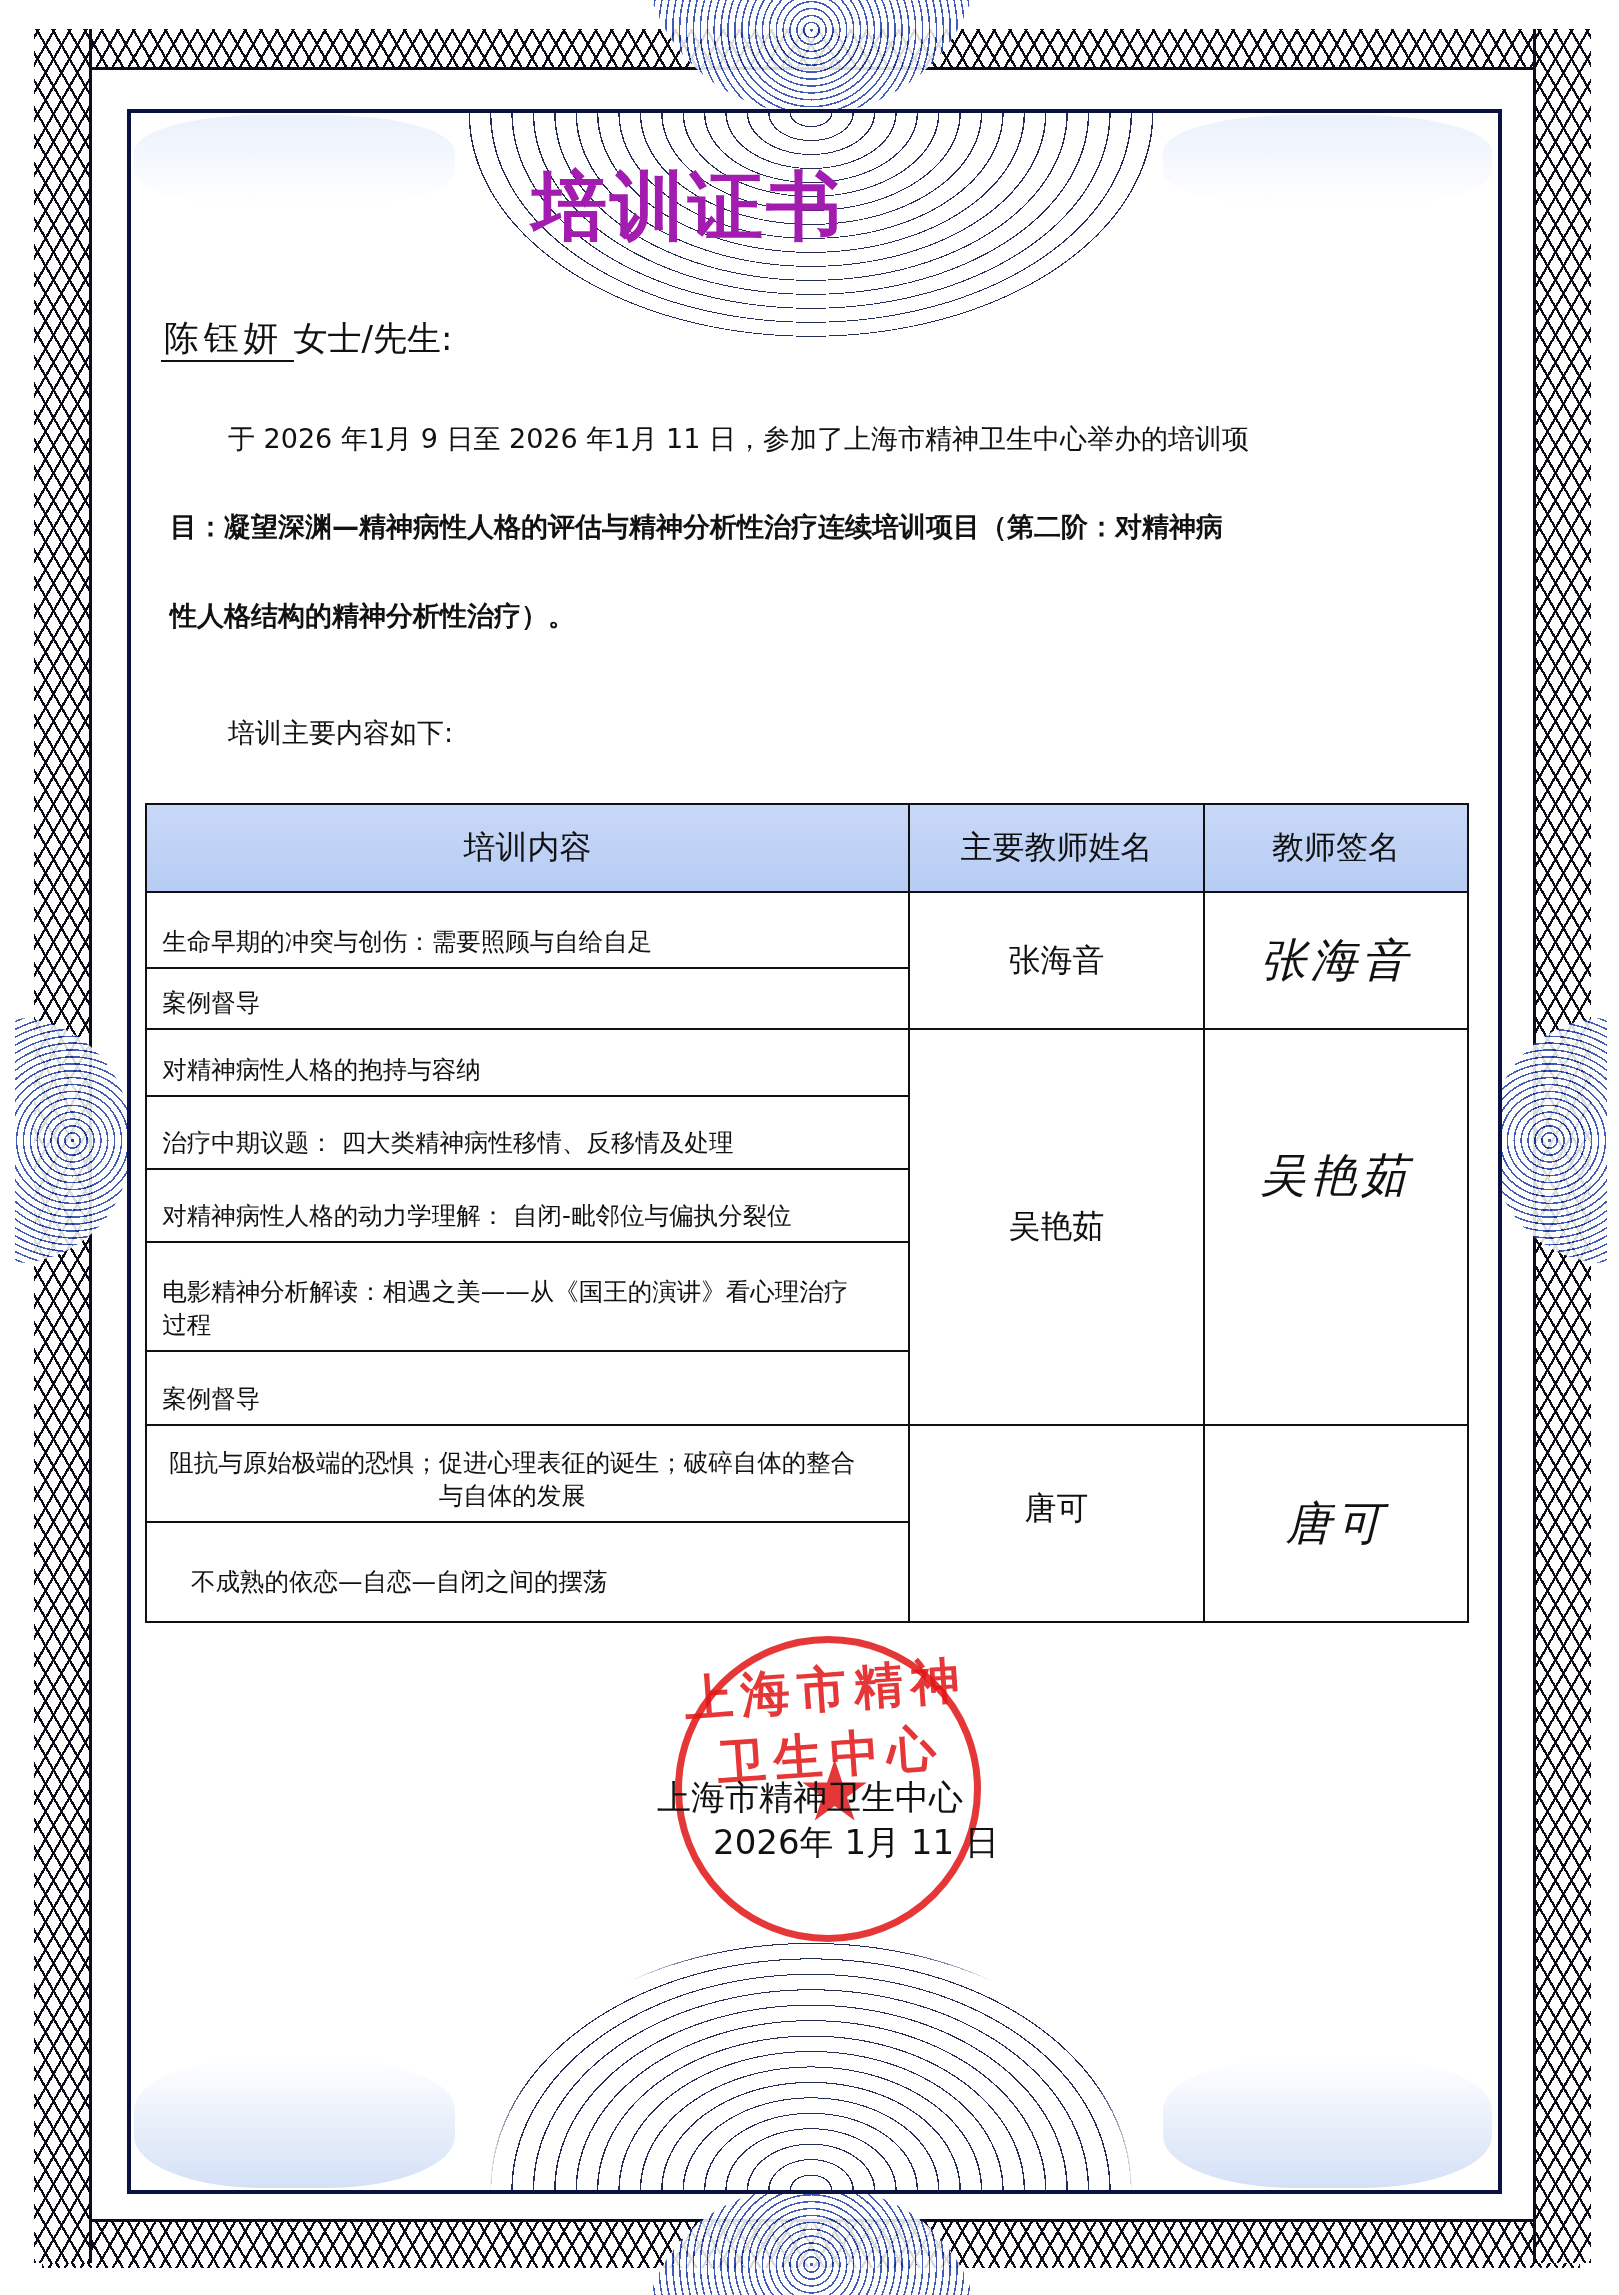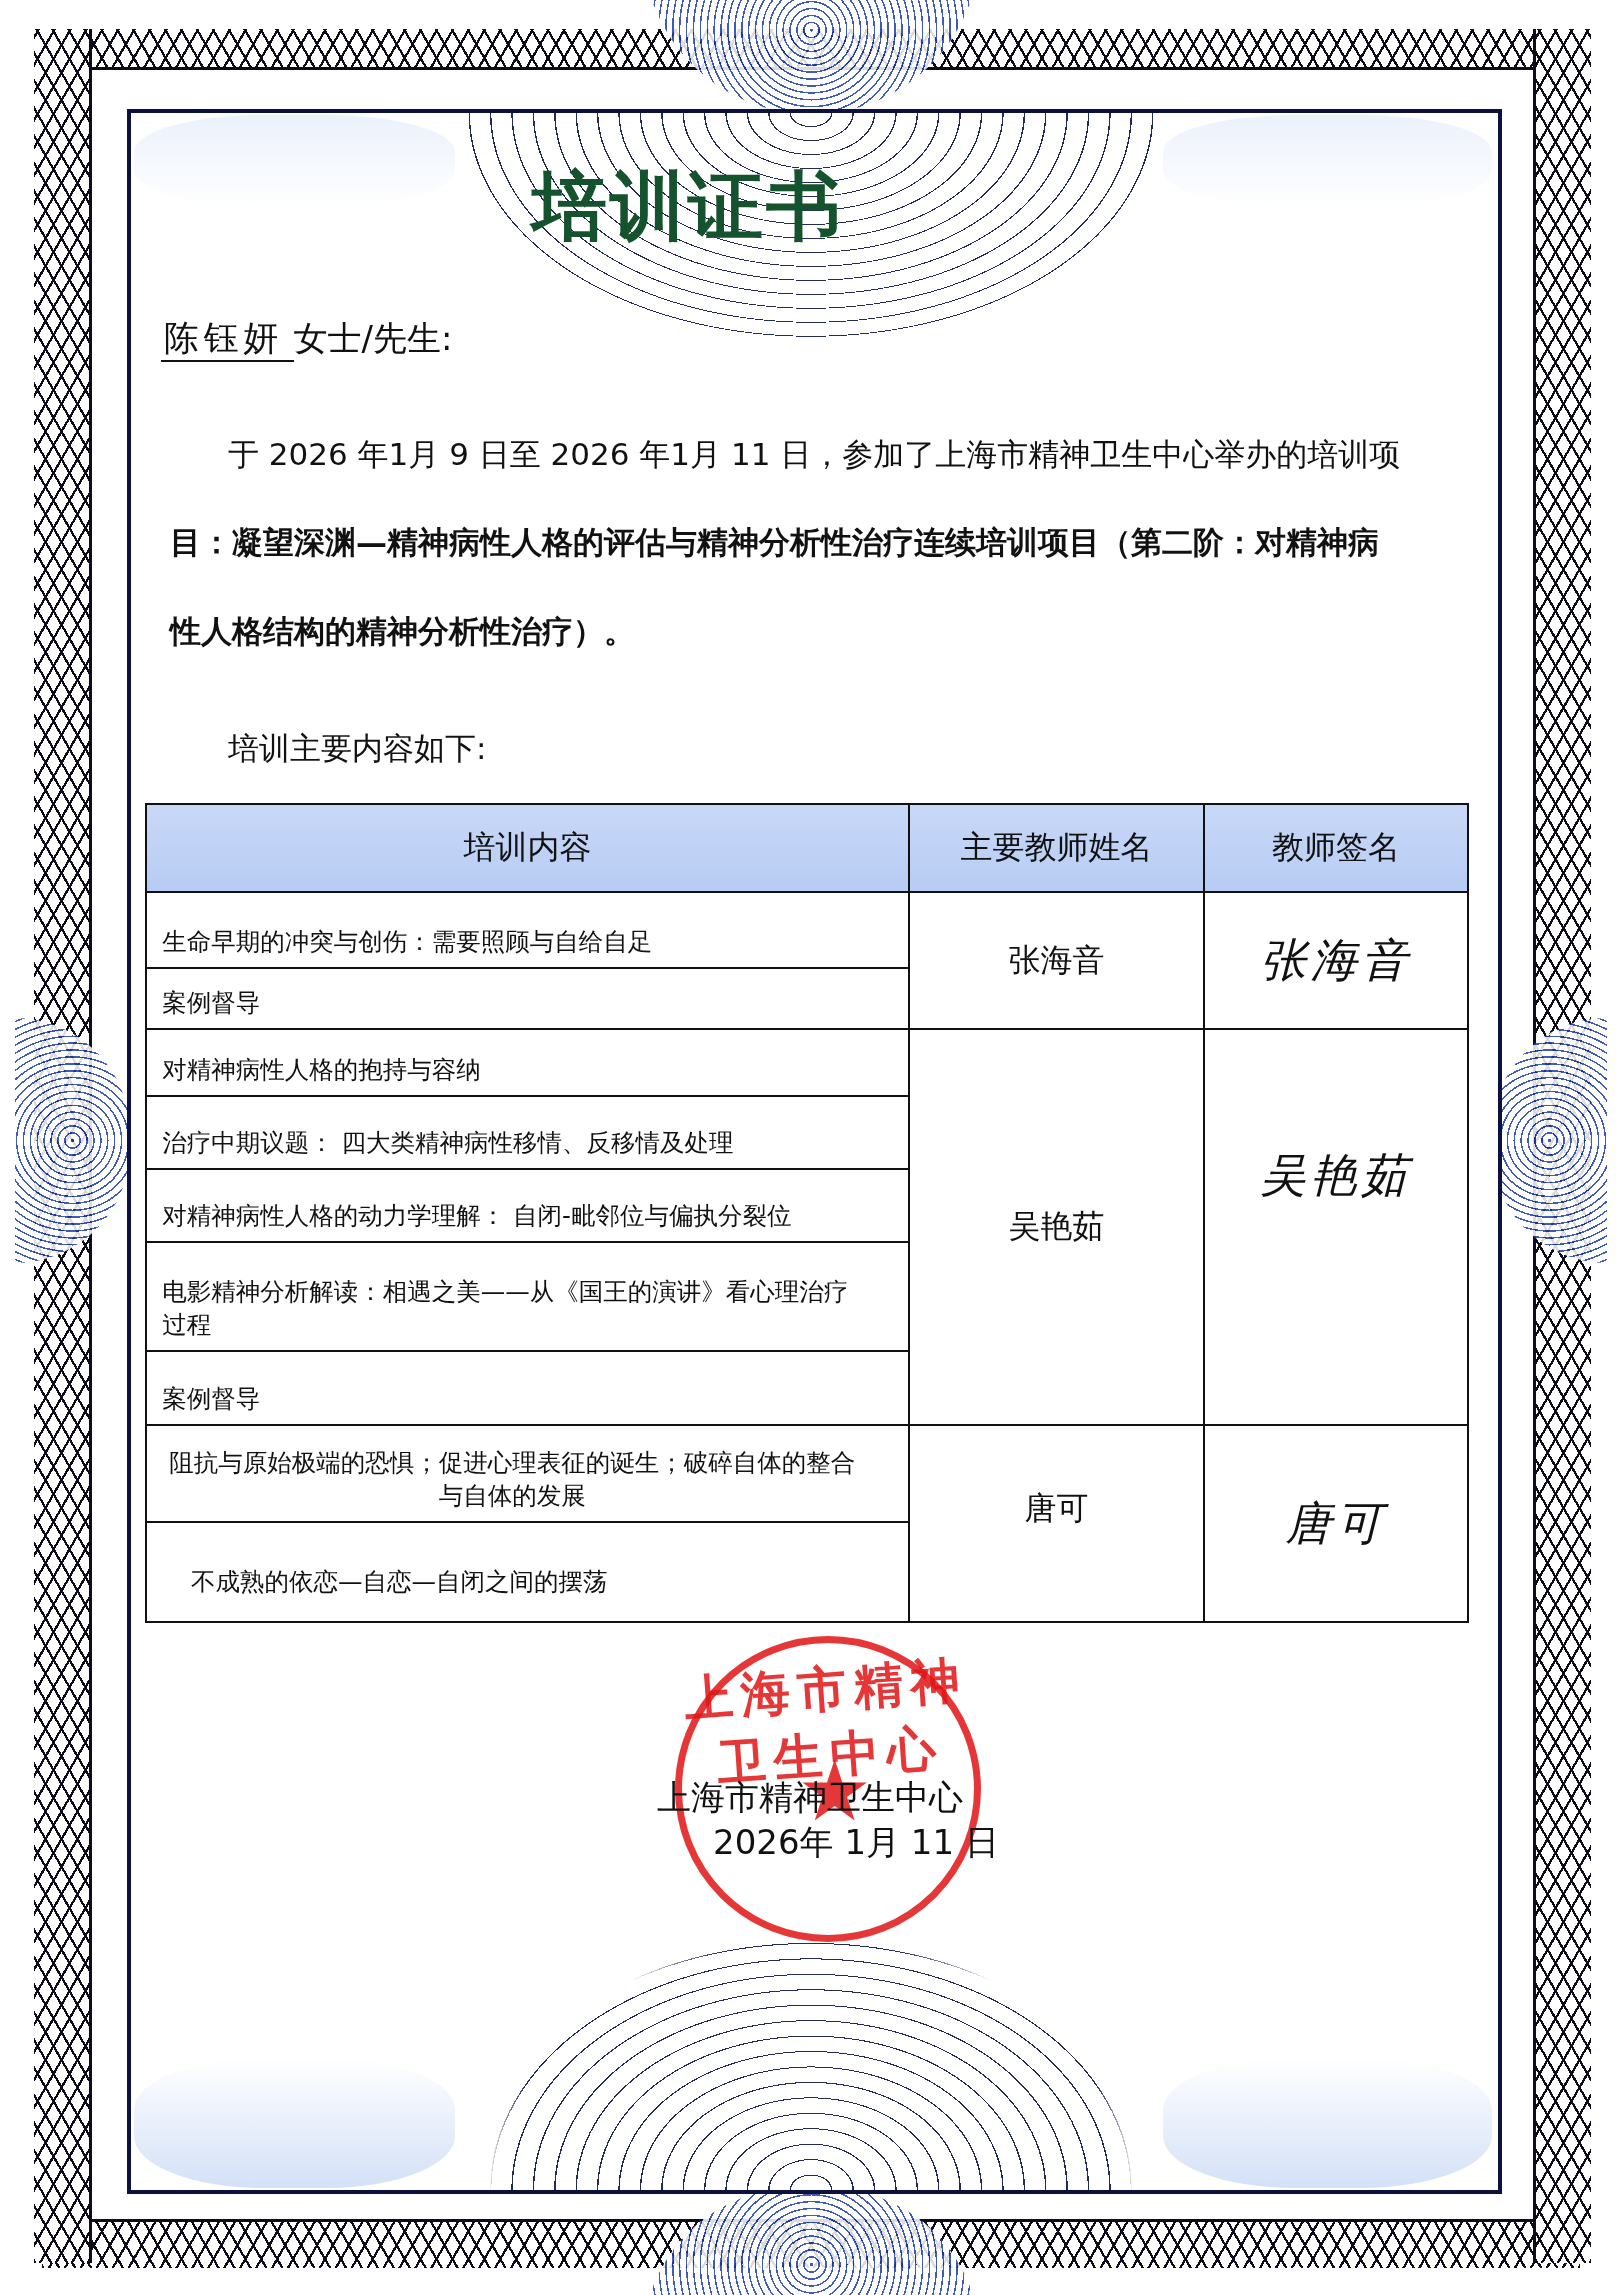--- a/index.html
+++ b/index.html
@@ -40,28 +40,28 @@
             mask: radial-gradient(ellipse 321px 253px at 50% 100%, #000 98%, transparent 100%);
     opacity:.9; }
   .haze { position:absolute; background:linear-gradient(180deg,#e6eefb,#ffffff); opacity:.8; border-radius:40%; }
   .haze-tl { left:134px; top:115px; width:321px; height:92px; }
   .haze-tr { left:1163px;top:115px; width:329px; height:92px; }
   .haze-bl { left:134px; top:2058px;width:321px; height:130px; background:linear-gradient(0deg,#c9d9f5,#ffffff); }
   .haze-br { left:1163px;top:2058px;width:329px; height:130px; background:linear-gradient(0deg,#c9d9f5,#ffffff); }
 
   
   .title { position:absolute; left:0; width:1376px; top:157px; text-align:center;
-    font-size:75px; font-weight:bold; letter-spacing:3.1px; color:#14532d;
+    font-size:75px; font-weight:bold; letter-spacing:3.1px; color:#a21caf;
     font-family:"DejaVu Sans","Liberation Sans",sans-serif; }
 
   .salutation { position:absolute; left:161px; top:315px; font-size:34px; }
   .recipient { font-family:"DejaVu Serif","Liberation Serif",serif; font-size:35px;
     border-bottom:2.3px solid #111; padding:0 10.7px 1.5px 3.1px; letter-spacing:4.6px; }
 
-  .para { position:absolute; left:170px; width:1285px; font-size:31px;margin-top:13px; }
+  .para { position:absolute; left:170px; width:1285px; font-size:27px; }
   .p1 { top:421px; }
   .p2 { top:509px; font-weight:bold; }
   .p3 { top:598px; font-weight:bold; }
   .p4 { top:715px; left:228px; }
 
   table.course { position:absolute; left:145px; top:803px; width:1321px;
     border-collapse:collapse; table-layout:fixed; font-size:24.5px; }
   table.course td, table.course th { border:2.3px solid #111; padding:0 15.3px; }
   table.course th { background:linear-gradient(180deg,#c8d8f7,#b7ccf4); font-weight:normal;
     font-size:32px; height:86px; text-align:center; }

